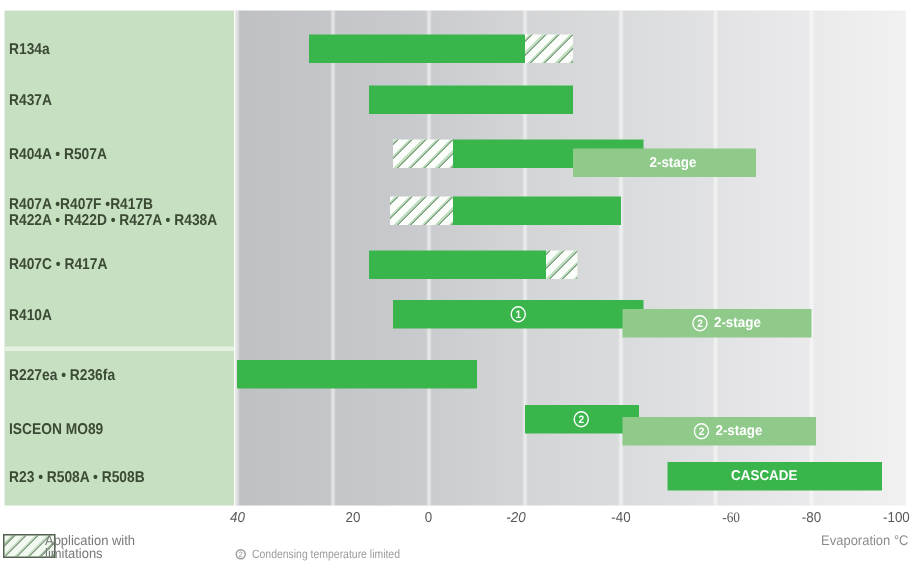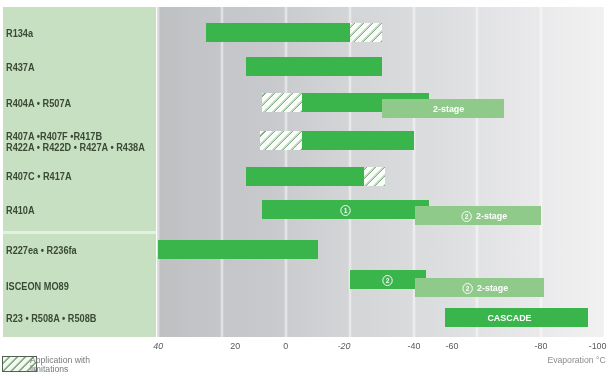--- a/index.html
+++ b/index.html
@@ -118,17 +118,18 @@
     <div class="bar stage" style="left: 415.135px; width: 129.236px; top: 277.5px;"></div>
     <div class="bar-text" style="top: 277.5px; left: 421.135px; width: 129.236px; text-align: center;"><span class="inner"><span class="circ">2</span><span class="gap"> </span><span>2-stage</span></span></div>
     <div class="row-label" style="top: 314px;"><div>R23 • R508A • R508B</div></div>
     <div class="bar main" style="left: 445.45px; width: 142.638px; top: 308px;"></div>
     <div class="bar-text" style="top: 308px; left: 445.45px; width: 128px; text-align: center;"><span class="inner"><span>CASCADE</span></span></div>
     <div class="tick" style="left: 158.26px; font-style: italic;"><span>40</span></div>
     <div class="tick" style="left: 235px;"><span>20</span></div>
     <div class="tick" style="left: 285.9px;"><span>0</span></div>
     <div class="tick" style="left: 344px; font-style: italic;"><span>-20</span></div>
     <div class="tick" style="left: 413.54px;"><span>-40</span></div>
-    <div class="tick" style="left: 452px;"><span>-60</span></div>
+    <div class="tick" style="left: 487px; font-family: Liberation Serif, serif;"><span>-60</span></div>
     <div class="tick" style="left: 541.18px;"><span>-80</span></div>
     <div class="tick" style="left: 597.5px;"><span>-100</span></div>
     <div id="axis-title" style="right: 2px;"><span>Evaporation °C</span></div>
+    <div class="legend-note" style="left: 156.8px; top: 364.8px;"><span class="legend-circ">2</span><span class="ntext" style="margin-left:11.1px">Condensing temperature limited</span></div>
   </div>
 
 </body></html>

